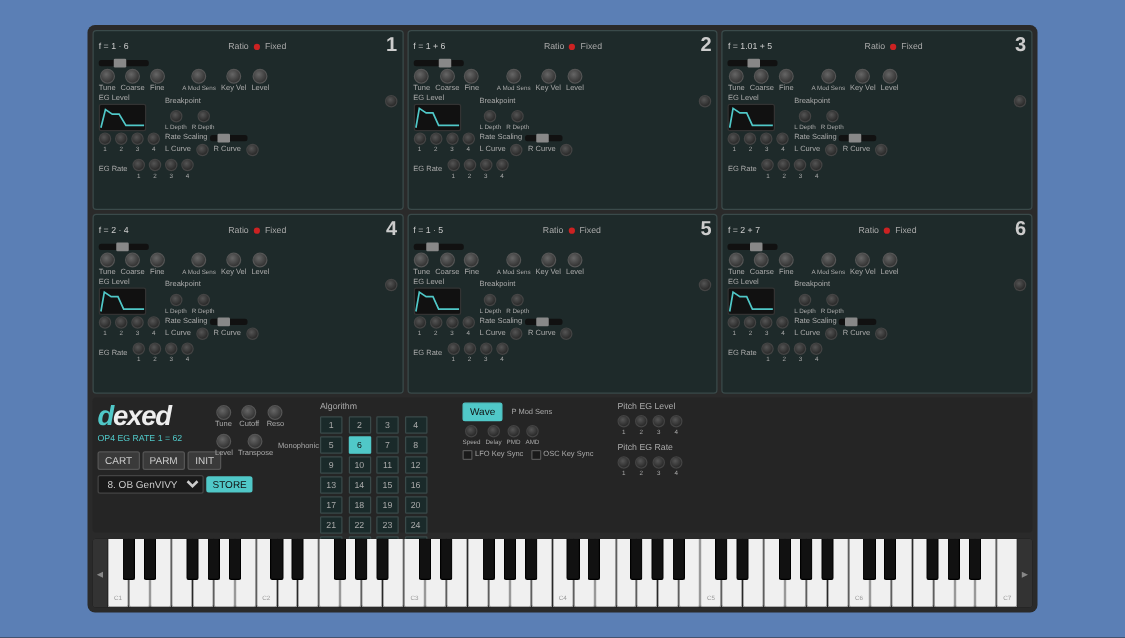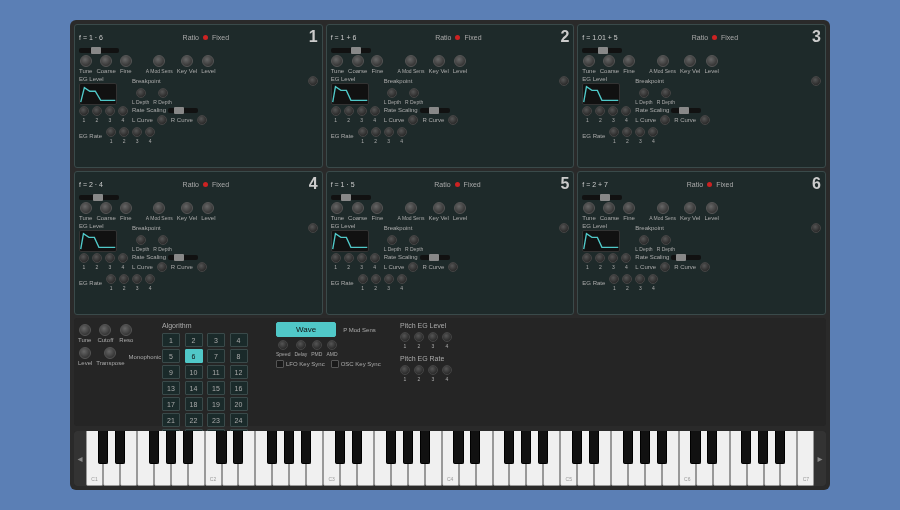--- a/index.html
+++ b/index.html
@@ -278,21 +278,21 @@
       display: flex;
       flex-direction: column;
       gap: 3px;
     }
     .wave-row {
       display: flex;
       gap: 3px;
       align-items: center;
     }
     .wave-btn {
-      padding: 2px 19px;
+      padding: 2px 5px;
       font-size: 8px;
       background: #3a3a3a;
       border: 1px solid #555;
       border-radius: 2px;
       color: #ccc;
       cursor: pointer;
     }
     .wave-btn.active {
       background: #50c8c8;
       color: #111;
@@ -1123,20 +1123,37 @@
               <span class="knob-label" style="font-size:5px;">4</span>
             </div>
         </div>
       </div>
     </div>
 
   </div>
 
   <div class="bottom-bar">
 
+    <div class="dexed-section">
+      <div class="dexed-logo">
+        <span class="d-style">d</span><span>exed</span>
+      </div>
+      <div class="status-text">OP4 EG RATE 1 = 62</div>
+      <div class="bottom-buttons">
+        <button class="bottom-btn">CART</button>
+        <button class="bottom-btn">PARM</button>
+        <button class="bottom-btn">INIT</button>
+      </div>
+      <div class="preset-row">
+        <select class="preset-select">
+          <option>8. OB GenVIVY</option>
+        </select>
+        <button class="store-btn">STORE</button>
+      </div>
+    </div>
 
     <div class="tune-section">
       <div class="tune-knobs">
         <div class="knob-group">
             <div class="knob"></div>
             <span class="knob-label">Tune</span>
           </div>
         <div class="knob-group">
             <div class="knob"></div>
             <span class="knob-label">Cutoff</span>

